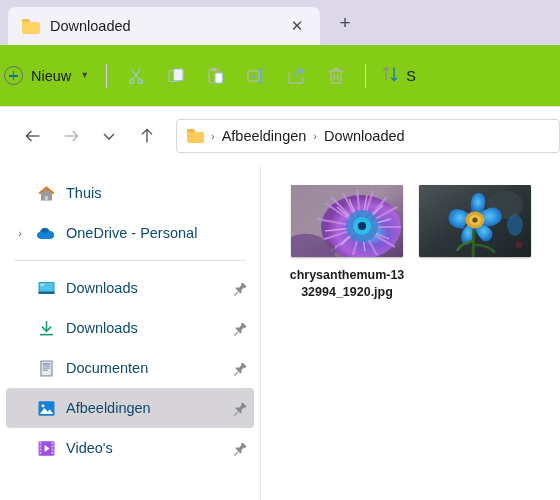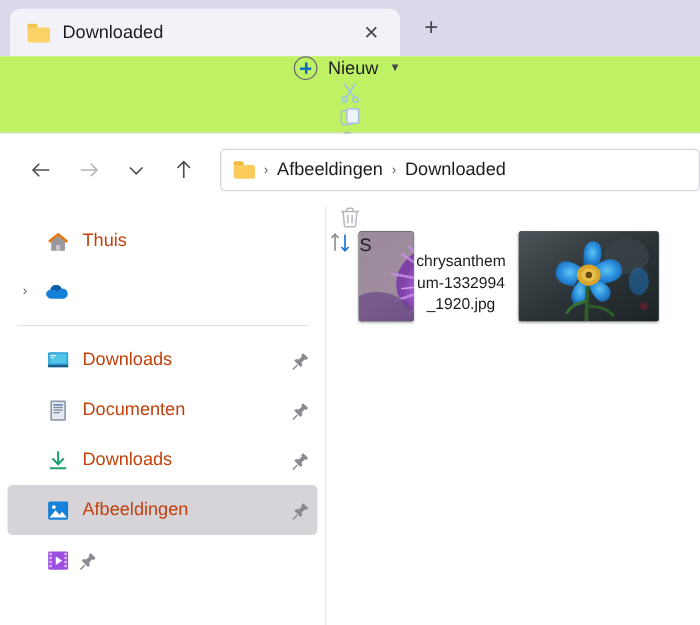--- a/index.html
+++ b/index.html
@@ -62,26 +62,25 @@
     display: flex; align-items: center; justify-content: center;
     color: #46464f;
     font-size: 19px;
     border-radius: 5px;
   }
 
   
   .commandbar {
     position: relative;
     height: 62px;
-    background: #bef264;
+    background: #84cc16;
     display: flex;
     align-items: center;
     padding-left: 0;
     border-bottom: 1px solid #e0dce9;
-    flex-direction: column;
   }
   .new-btn {
     display: flex; align-items: center;
     gap: 8px;
     height: 32px;
     padding: 0 8px 0 4px;
     border-radius: 5px;
   }
   .plus-circle {
     width: 19px; height: 19px;
@@ -186,21 +185,21 @@
     display: flex; align-items: center; justify-content: center;
     font-size: 11px; color: #5b5b63;
     margin-left: 2px;
   }
   .nav-ico {
     width: 28px; flex: 0 0 auto;
     display: flex; align-items: center; justify-content: center;
   }
   .nav-label {
     font-size: 14.5px;
-    color: #c2410c;
+    color: #0c4a6e;
     flex: 1 1 auto;
     margin-left: 6px;
     white-space: nowrap;
   }
   .pin { width: 20px; flex: 0 0 auto; display: flex; align-items: center; justify-content: center; }
   .side-sep {
     height: 1px; background: #e2dfe9;
     margin: 7px 14px 7px 14px;
   }
 
@@ -209,24 +208,25 @@
     flex: 1 1 auto;
     padding: 16px 0 0 22px;
     display: flex;
     flex-wrap: wrap;
     align-content: flex-start;
     gap: 0;
   }
   .file-item {
     width: 128px;
     display: flex;
-    flex-direction: row;
+    flex-direction: column;
     align-items: center;
     padding: 4px 4px 0 4px;
     border-radius: 4px;
+    font-weight: bold;
   }
   .thumb {
     width: 112px; height: 72px;
     border-radius: 2px;
     overflow: hidden;
     box-shadow: 0 1px 2px rgba(0,0,0,0.30);
     background: #2a2a2a;
   }
   .thumb svg { display: block; width: 112px; height: 72px; }
   .file-name {
@@ -390,34 +390,53 @@
     </div>
 
     <div class="nav-item">
       <span class="nav-expander">›</span>
       <span class="nav-ico">
         <svg width="20" height="16" viewBox="0 0 22 16">
           <path d="M6.6 14.6 C3.2 14.6 1 12.6 1 10.4 C1 8.5 2.5 6.9 4.6 6.6 C5.2 4.2 7.4 2.6 9.9 2.6 C12.1 2.6 14 3.9 14.8 5.8 C17.4 5.3 20 7.2 20 10.1 C20 12.7 17.8 14.6 15.1 14.6 Z" fill="#1580d8"></path>
           <path d="M4.6 6.6 C5.2 4.2 7.4 2.6 9.9 2.6 C12.1 2.6 14 3.9 14.8 5.8 C13.3 6.1 11.6 7.0 10.6 8.4 C9.0 7.0 6.6 6.3 4.6 6.6 Z" fill="#0b5fae"></path>
         </svg>
       </span>
+      <span class="nav-label">OneDrive - Personal</span>
       <span class="pin"></span>
     </div>
 
     <div class="side-sep"></div>
 
     <div class="nav-item">
       <span class="nav-expander"></span>
       <span class="nav-ico">
         <svg width="19" height="17" viewBox="0 0 20 18">
           <rect x="1.5" y="2" width="17" height="12.5" rx="1" fill="#2c9fd8"></rect>
           <rect x="2.8" y="3.2" width="14.4" height="8.2" fill="#52c4e8"></rect>
           <rect x="1.5" y="12.6" width="17" height="2.1" fill="#1b5e86"></rect>
           <rect x="3.6" y="4.2" width="4.4" height="1" fill="#ffffff" opacity="0.85"></rect>
           <rect x="3.6" y="6" width="3" height="0.9" fill="#ffffff" opacity="0.7"></rect>
+        </svg>
+      </span>
+      <span class="nav-label">Downloads</span>
+      <span class="pin">
+        <svg width="15" height="15" viewBox="0 0 16 16" fill="#8a8a90">
+          <path d="M10.2 1.6 L14.4 5.8 L12.6 7.6 L11.6 6.9 L8.9 9.6 L9.4 12.0 L7.9 13.4 L2.6 8.1 L4.0 6.6 L6.4 7.1 L9.1 4.4 L8.4 3.4 Z"></path>
+          <rect x="0.6" y="13.0" width="5.4" height="1.2" transform="rotate(-45 3.3 13.6)"></rect>
+        </svg>
+      </span>
+    </div>
+
+    <div class="nav-item">
+      <span class="nav-expander"></span>
+      <span class="nav-ico">
+        <svg width="19" height="18" viewBox="0 0 20 18" fill="none" stroke="#18a06a" stroke-width="1.7">
+          <line x1="10" y1="1.6" x2="10" y2="12"></line>
+          <path d="M5.2 7.6 L10 12.6 L14.8 7.6"></path>
+          <line x1="3.2" y1="16" x2="16.8" y2="16"></line>
         </svg>
       </span>
       <span class="nav-label">Downloads</span>
       <span class="pin">
         <svg width="15" height="15" viewBox="0 0 16 16" fill="#8a8a90">
           <path d="M10.2 1.6 L14.4 5.8 L12.6 7.6 L11.6 6.9 L8.9 9.6 L9.4 12.0 L7.9 13.4 L2.6 8.1 L4.0 6.6 L6.4 7.1 L9.1 4.4 L8.4 3.4 Z"></path>
           <rect x="0.6" y="13.0" width="5.4" height="1.2" transform="rotate(-45 3.3 13.6)"></rect>
         </svg>
       </span>
     </div>
@@ -428,38 +447,20 @@
         <svg width="17" height="19" viewBox="0 0 18 20">
           <rect x="2.4" y="1.4" width="13.2" height="17.2" rx="1" fill="#8f9aa8"></rect>
           <rect x="3.8" y="2.8" width="10.4" height="14.4" fill="#e6eaf0"></rect>
           <rect x="5.0" y="4.6" width="8" height="1.1" fill="#3f72b0"></rect>
           <rect x="5.0" y="6.8" width="8" height="1.1" fill="#7e8b9c"></rect>
           <rect x="5.0" y="9.0" width="8" height="1.1" fill="#7e8b9c"></rect>
           <rect x="5.0" y="11.2" width="5.4" height="1.1" fill="#7e8b9c"></rect>
         </svg>
       </span>
       <span class="nav-label">Documenten</span>
-      <span class="pin">
-        <svg width="15" height="15" viewBox="0 0 16 16" fill="#8a8a90">
-          <path d="M10.2 1.6 L14.4 5.8 L12.6 7.6 L11.6 6.9 L8.9 9.6 L9.4 12.0 L7.9 13.4 L2.6 8.1 L4.0 6.6 L6.4 7.1 L9.1 4.4 L8.4 3.4 Z"></path>
-          <rect x="0.6" y="13.0" width="5.4" height="1.2" transform="rotate(-45 3.3 13.6)"></rect>
-        </svg>
-      </span>
-    </div>
-
-    <div class="nav-item">
-      <span class="nav-expander"></span>
-      <span class="nav-ico">
-        <svg width="19" height="18" viewBox="0 0 20 18" fill="none" stroke="#18a06a" stroke-width="1.7">
-          <line x1="10" y1="1.6" x2="10" y2="12"></line>
-          <path d="M5.2 7.6 L10 12.6 L14.8 7.6"></path>
-          <line x1="3.2" y1="16" x2="16.8" y2="16"></line>
-        </svg>
-      </span>
-      <span class="nav-label">Downloads</span>
       <span class="pin">
         <svg width="15" height="15" viewBox="0 0 16 16" fill="#8a8a90">
           <path d="M10.2 1.6 L14.4 5.8 L12.6 7.6 L11.6 6.9 L8.9 9.6 L9.4 12.0 L7.9 13.4 L2.6 8.1 L4.0 6.6 L6.4 7.1 L9.1 4.4 L8.4 3.4 Z"></path>
           <rect x="0.6" y="13.0" width="5.4" height="1.2" transform="rotate(-45 3.3 13.6)"></rect>
         </svg>
       </span>
     </div>
 
     <div class="nav-item selected">
       <span class="nav-expander"></span>
@@ -490,20 +491,21 @@
             <rect x="2.6" y="10.2" width="2.2" height="2.0"></rect>
             <rect x="2.6" y="13.6" width="2.2" height="2.0"></rect>
             <rect x="15.2" y="3.4" width="2.2" height="2.0"></rect>
             <rect x="15.2" y="6.8" width="2.2" height="2.0"></rect>
             <rect x="15.2" y="10.2" width="2.2" height="2.0"></rect>
             <rect x="15.2" y="13.6" width="2.2" height="2.0"></rect>
           </g>
           <path d="M8.0 6.4 L13.4 10.0 L8.0 13.6 Z" fill="#ffffff"></path>
         </svg>
       </span>
+      <span class="nav-label">Video's</span>
       <span class="pin">
         <svg width="15" height="15" viewBox="0 0 16 16" fill="#8a8a90">
           <path d="M10.2 1.6 L14.4 5.8 L12.6 7.6 L11.6 6.9 L8.9 9.6 L9.4 12.0 L7.9 13.4 L2.6 8.1 L4.0 6.6 L6.4 7.1 L9.1 4.4 L8.4 3.4 Z"></path>
           <rect x="0.6" y="13.0" width="5.4" height="1.2" transform="rotate(-45 3.3 13.6)"></rect>
         </svg>
       </span>
     </div>
   </div>
 
   <div class="content">

